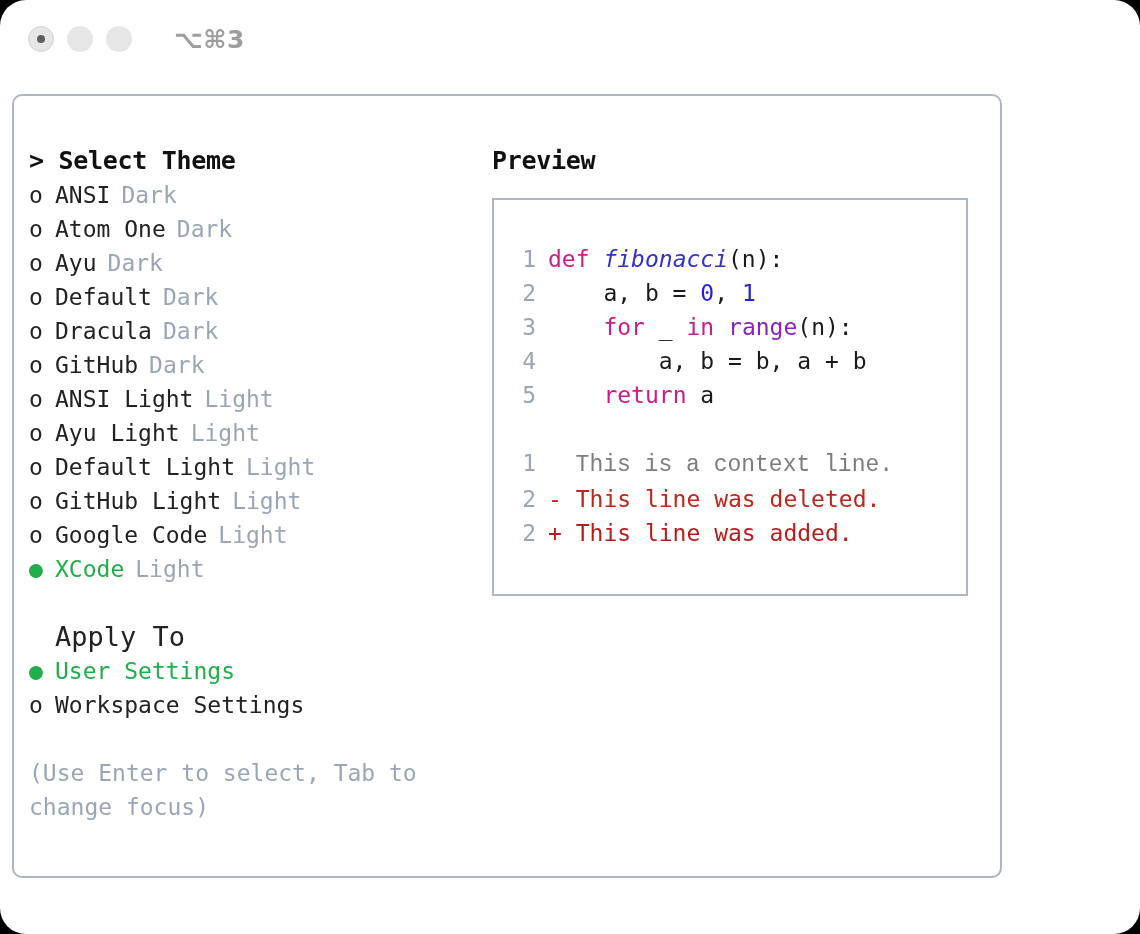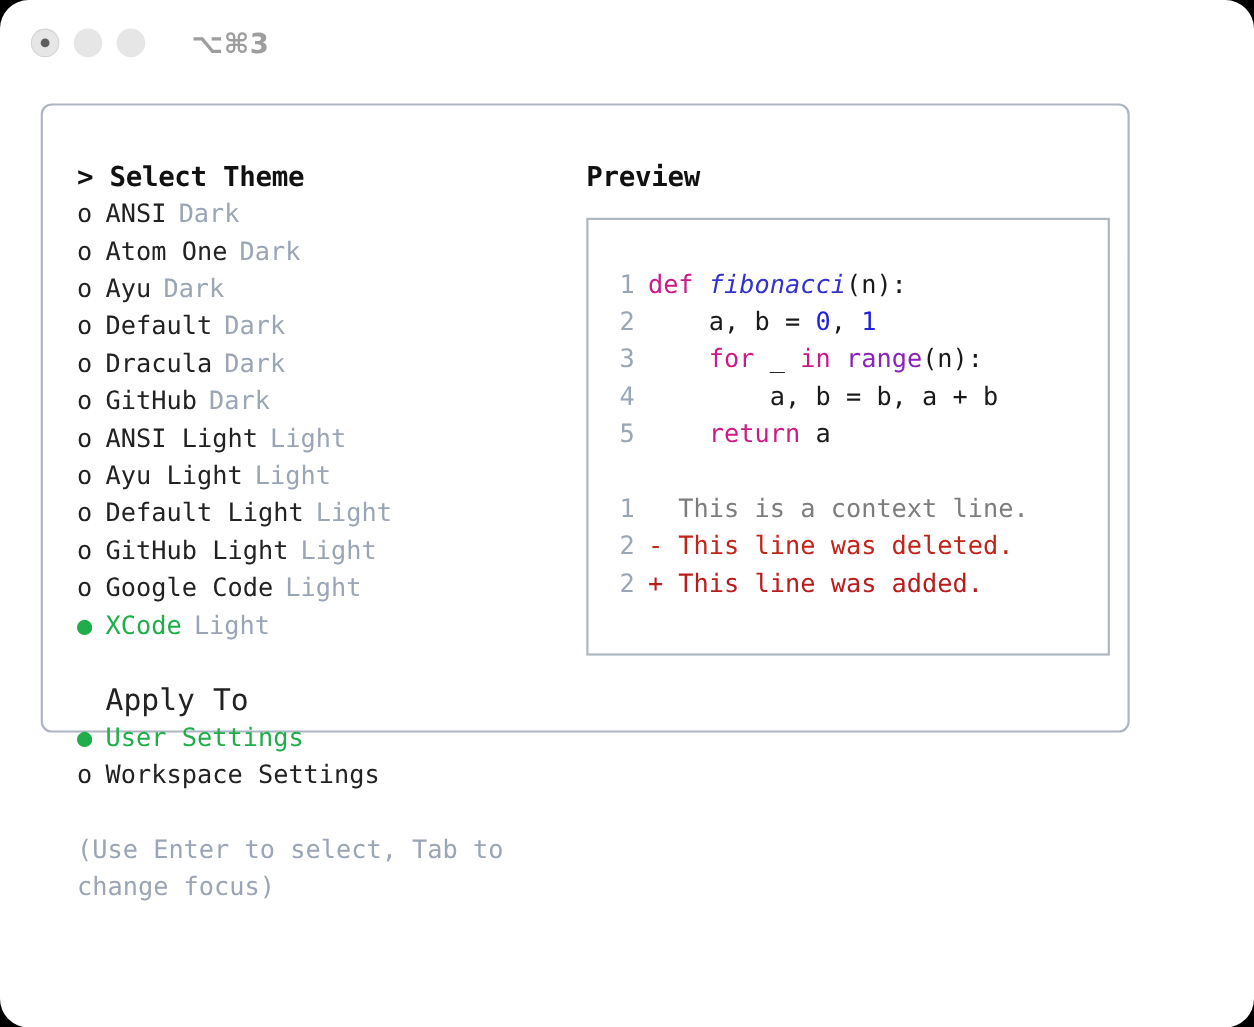--- a/index.html
+++ b/index.html
@@ -66,29 +66,28 @@
     color: #9e9e9e;
     font-size: 25px;
     font-weight: bold;
     letter-spacing: 0.5px;
     font-family: "DejaVu Sans", "Liberation Sans", sans-serif;
   }
 
   
   .panel {
     position: absolute;
-    left: 37px;
+    left: 12px;
     top: 94px;
     width: 990px;
-    height: 572px;
+    height: 784px;
     border: 2px solid #aeb6c2;
     border-radius: 10px;
     box-sizing: border-box;
     background: #ffffff;
-    padding-left: 16px;
   }
 
   .panel-inner {
     position: relative;
     width: 100%;
     height: 100%;
   }
 
   
   .left-col {
@@ -191,21 +190,21 @@
     color: #9aa5b5;
     margin-right: 12px;
   }
   .code-blank { height: 34px; }
 
   .tok-kw  { color: #cc1a88; }
   .tok-fn  { color: #3232cc; font-style: italic; }
   .tok-call{ color: #8a22bb; }
   .tok-num { color: #2222dd; }
   .tok-txt { color: #1a1a1a; }
-  .tok-ctx { color: #7d7d7d; }
+  .tok-ctx { color: #7d7d7d; font-family: Liberation Mono, monospace; }
   .tok-del { color: #c0241a; }
   .tok-add { color: #b91c1c; }
 </style>
 </head>
 <body>
 
 <div class="page">
 
   <div class="titlebar">
     <div class="dots">

